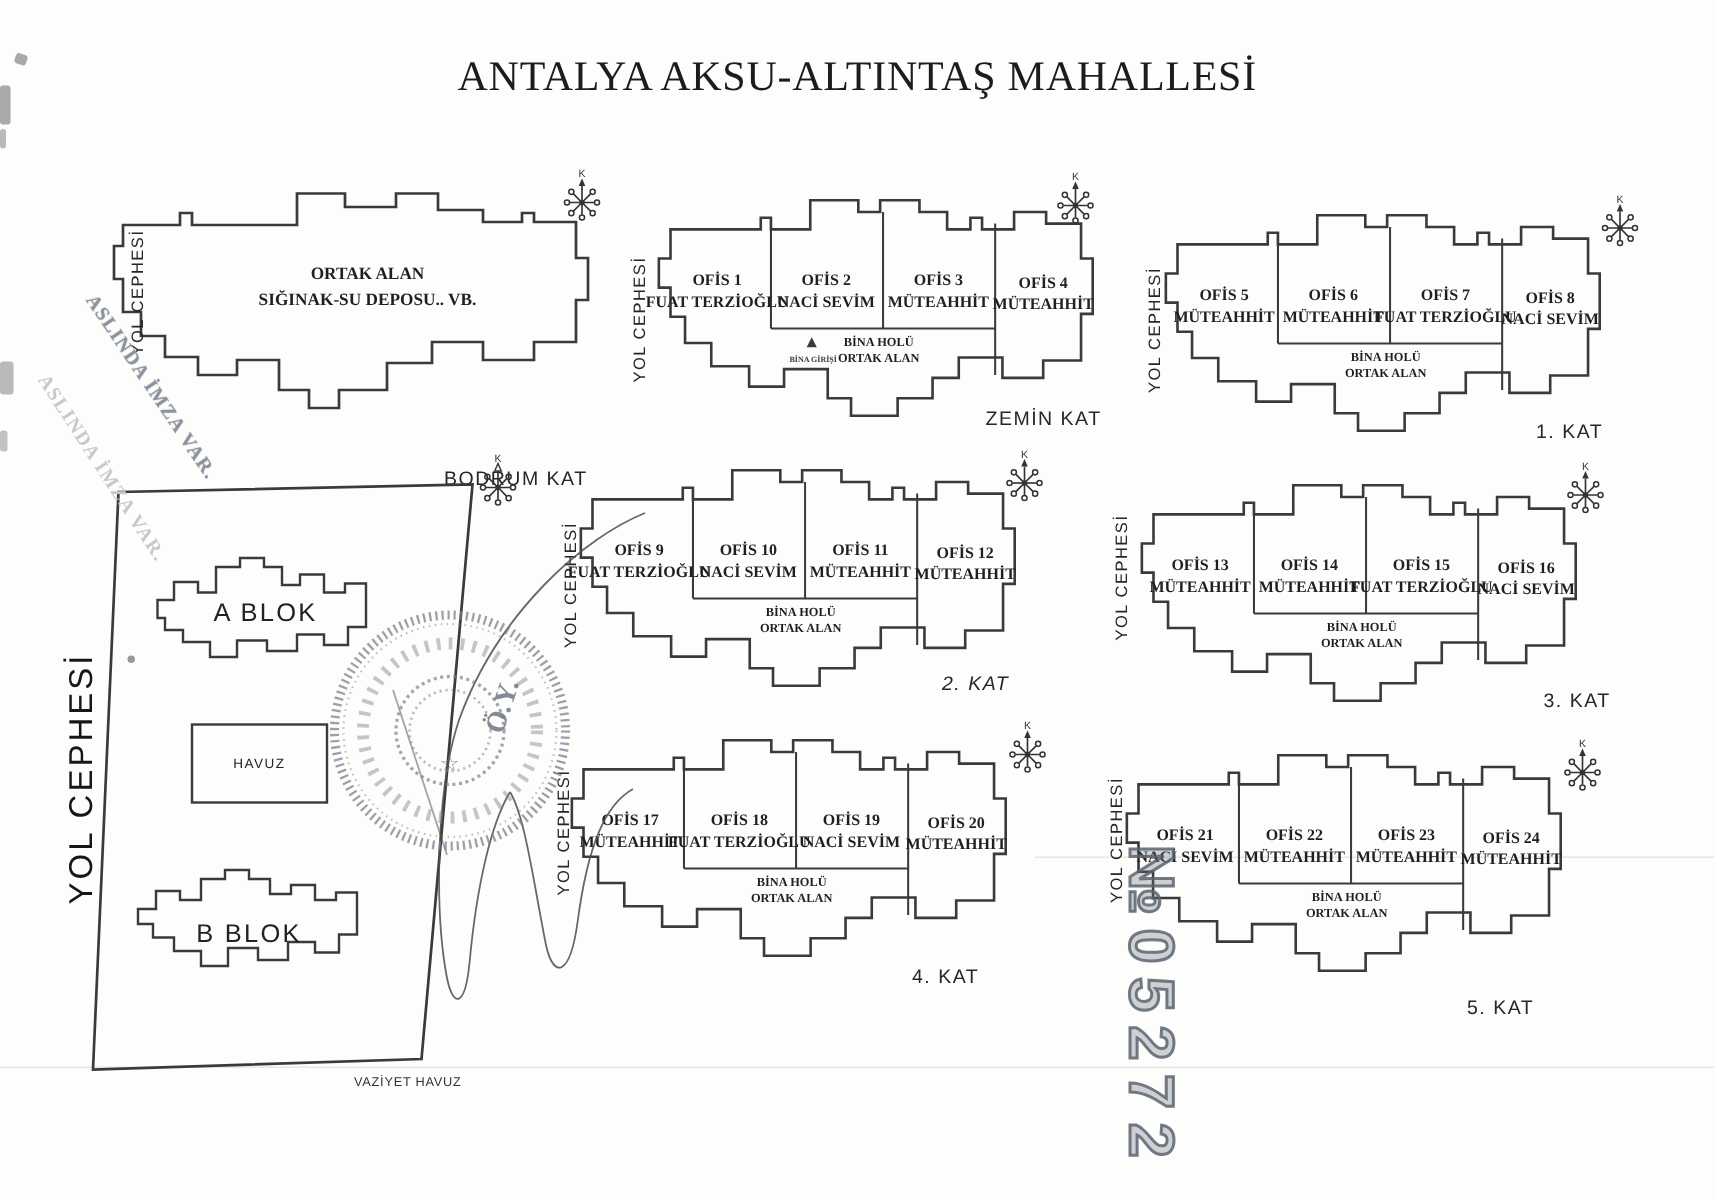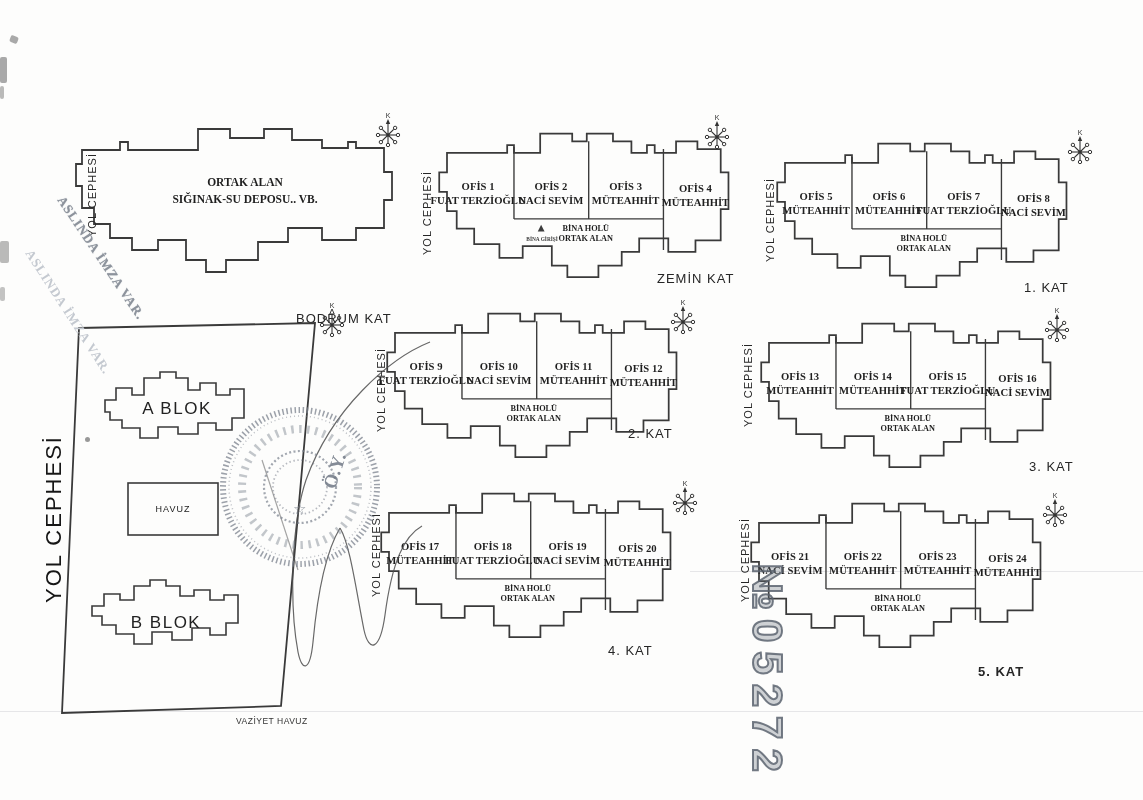--- a/index.html
+++ b/index.html
@@ -58,20 +58,21 @@
 <div class="scan-line" style="left:690px;top:571px;width:453px;"></div>
 <div class="scan-line" style="left:0;top:711px;width:1143px;"></div>
 <div class="smudge" style="left:0;top:57px;width:7px;height:26px;"></div>
 <div class="smudge" style="left:10px;top:36px;width:8px;height:7px;transform:rotate(20deg);"></div>
 <div class="smudge" style="left:0;top:86px;width:4px;height:13px;opacity:.4;"></div>
 <div class="smudge" style="left:0;top:241px;width:9px;height:22px;opacity:.4;"></div>
 <div class="smudge" style="left:0;top:287px;width:5px;height:14px;opacity:.35;"></div>
 <div class="smudge" style="left:85px;top:437px;width:5px;height:5px;border-radius:50%;opacity:.6;"></div>
 
 <div class="title" style="top:36px;">
+  <div class="l1">ANTALYA AKSU-ALTINTAŞ MAHALLESİ</div>
 </div>
 
 <div class="floor" style="left:58px;top:116px;width:360px;height:190px;">
   <span class="yol" style="left:34px;top:79px;">YOL CEPHESİ</span>
   <svg class="plan" width="350" height="170" viewBox="0 0 350 170">
     <path class="outline" d="M 24 34 H 62 V 26 H 70 V 34 H 140 V 13 H 172 V 22 H 206 V 13 H 234 V 24 H 264 V 32 H 290 V 26 H 298 V 32 H 326 V 56 H 334 V 84 H 326 V 112 H 298 V 124 H 264 V 112 H 230 V 126 H 200 V 144 H 168 V 156 H 148 V 144 H 128 V 124 H 100 V 134 H 74 V 122 H 52 V 108 H 36 V 92 H 24 V 70 H 18 V 48 H 24 Z"></path>
     <text class="room-lbl" x="187" y="70">ORTAK ALAN</text>
     <text class="room-lbl" x="187" y="87">SIĞINAK-SU DEPOSU.. VB.</text>
   </svg>
   <span class="kat-label" style="left:238px;top:156px;margin-top:39px;">BODRUM KAT</span>
@@ -198,21 +199,21 @@
     <text class="o-owner" x="66" y="89">FUAT TERZİOĞLU</text>
     <text class="o-name" x="141" y="74">OFİS 10</text>
     <text class="o-owner" x="141" y="89">NACİ SEVİM</text>
     <text class="o-name" x="218" y="74">OFİS 11</text>
     <text class="o-owner" x="218" y="89">MÜTEAHHİT</text>
     <text class="o-name" x="290" y="76">OFİS 12</text>
     <text class="o-owner" x="290" y="91">MÜTEAHHİT</text>
     <text class="hall" x="177" y="116">BİNA HOLÜ</text>
     <text class="hall" x="177" y="127">ORTAK ALAN</text>
   </svg>
-  <span class="kat-label" style="left:266px;top:128px;">2. KAT</span>
+  <span class="kat-label" style="left:266px;top:150px;font-style:italic;">2. KAT</span>
   <div class="compass" style="left:306px;top:0;">
     <svg width="30" height="38" viewBox="0 0 30 38">
       <text class="k" x="15" y="7">K</text>
       <path d="M15 8 L12.8 13 L17.2 13 Z" fill="#333"></path>
         <line x1="15" y1="13" x2="15" y2="24"></line>
       <line x1="15" y1="24" x2="20.7" y2="18.3"></line>
         <line x1="15" y1="24" x2="23" y2="24"></line>
         <line x1="15" y1="24" x2="20.7" y2="29.7"></line>
         <line x1="15" y1="24" x2="15" y2="32"></line>
         <line x1="15" y1="24" x2="9.3" y2="29.7"></line>
@@ -327,21 +328,21 @@
     <text class="o-owner" x="66" y="89">NACİ SEVİM</text>
     <text class="o-name" x="141" y="74">OFİS 22</text>
     <text class="o-owner" x="141" y="89">MÜTEAHHİT</text>
     <text class="o-name" x="218" y="74">OFİS 23</text>
     <text class="o-owner" x="218" y="89">MÜTEAHHİT</text>
     <text class="o-name" x="290" y="76">OFİS 24</text>
     <text class="o-owner" x="290" y="91">MÜTEAHHİT</text>
     <text class="hall" x="177" y="116">BİNA HOLÜ</text>
     <text class="hall" x="177" y="127">ORTAK ALAN</text>
   </svg>
-  <span class="kat-label" style="left:252px;top:176px;font-weight:bold;">5. KAT</span>
+  <span class="kat-label" style="left:252px;top:176px;">5. KAT</span>
   <div class="compass" style="left:314px;top:3px;">
     <svg width="30" height="38" viewBox="0 0 30 38">
       <text class="k" x="15" y="7">K</text>
       <path d="M15 8 L12.8 13 L17.2 13 Z" fill="#333"></path>
         <line x1="15" y1="13" x2="15" y2="24"></line>
       <line x1="15" y1="24" x2="20.7" y2="18.3"></line>
         <line x1="15" y1="24" x2="23" y2="24"></line>
         <line x1="15" y1="24" x2="20.7" y2="29.7"></line>
         <line x1="15" y1="24" x2="15" y2="32"></line>
         <line x1="15" y1="24" x2="9.3" y2="29.7"></line>

